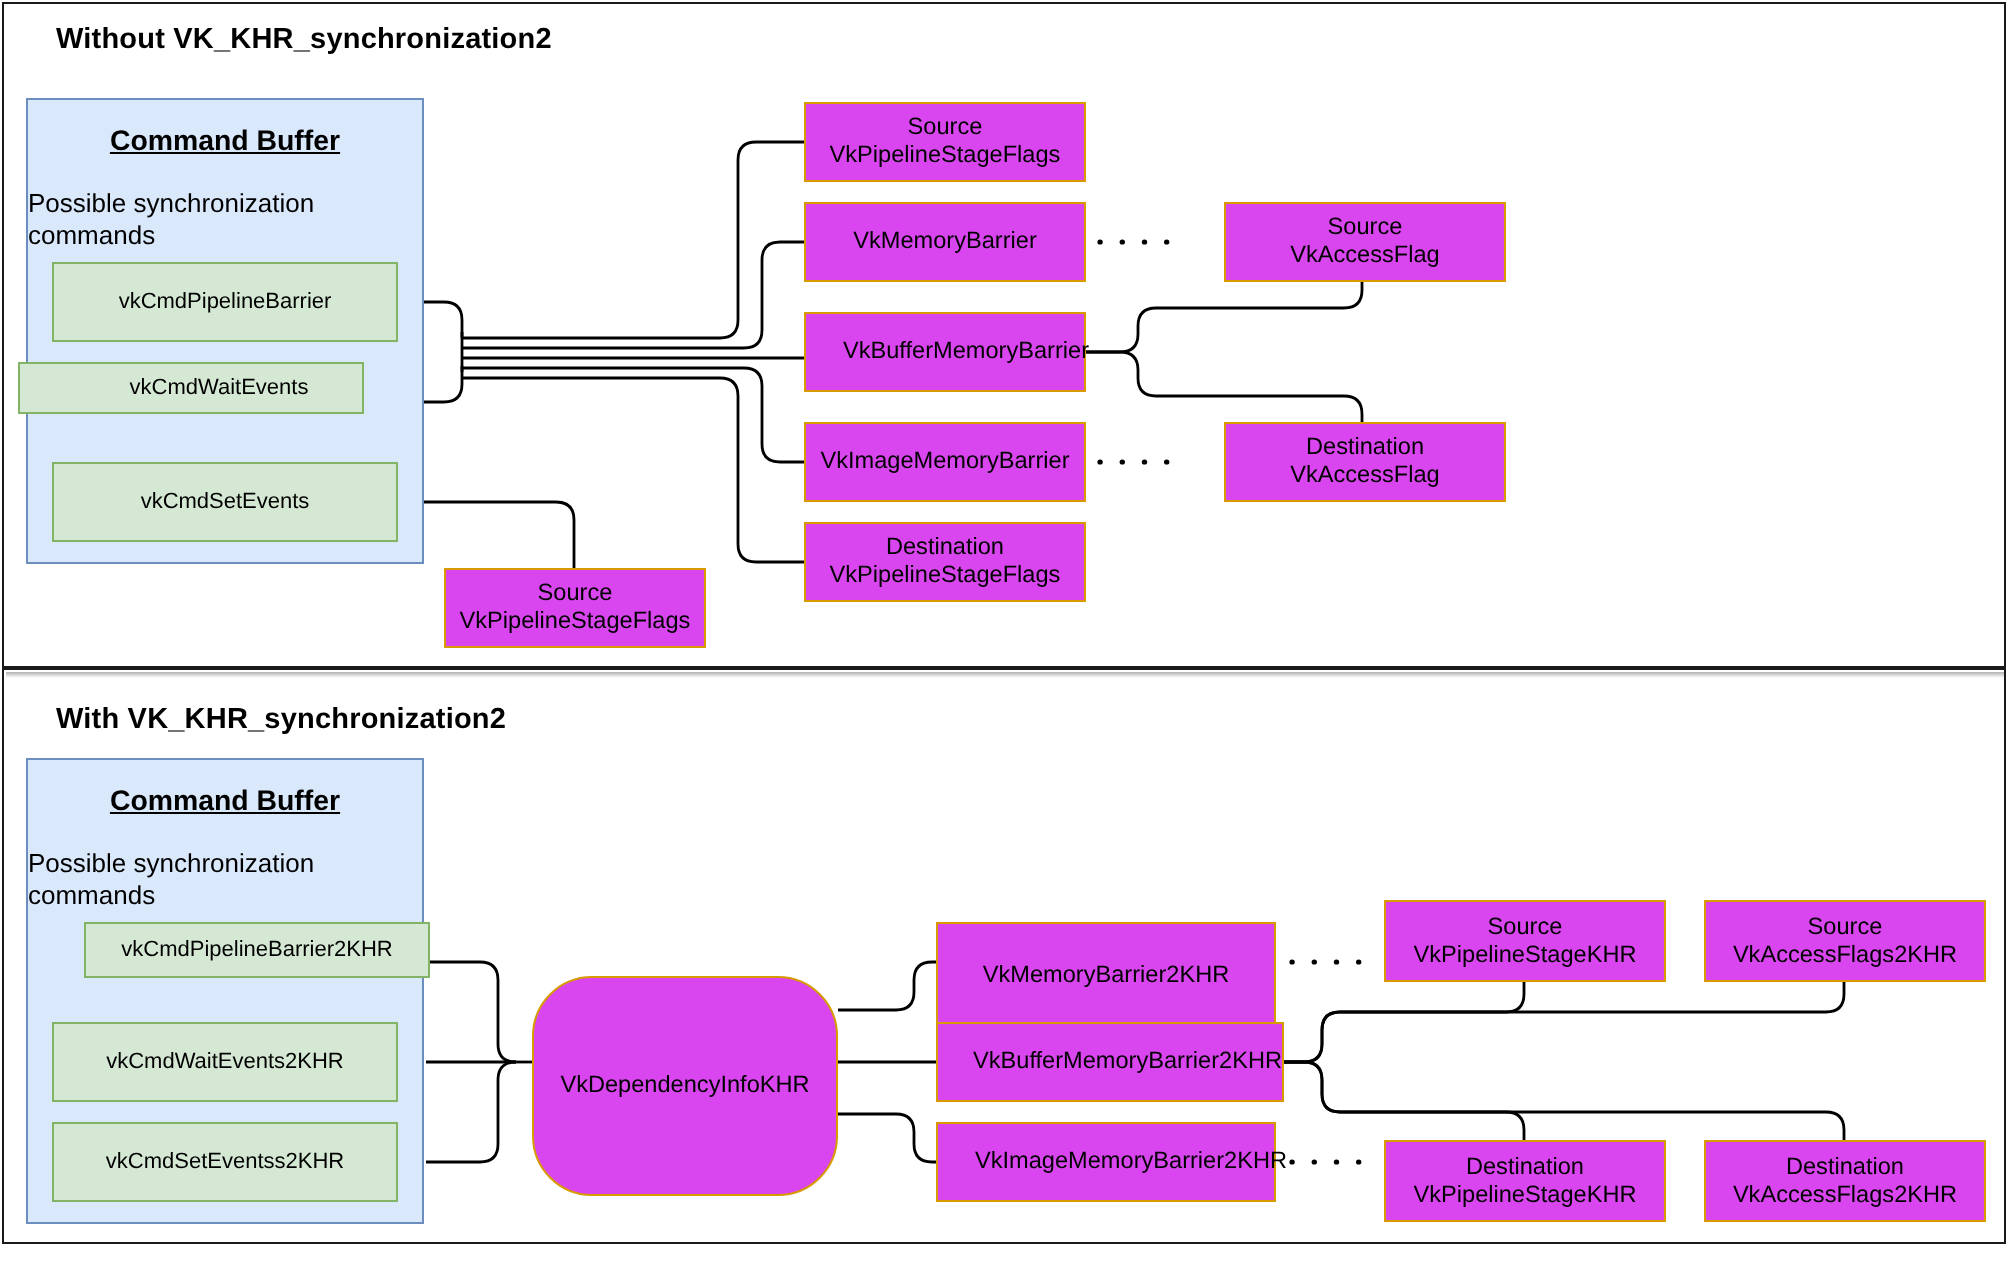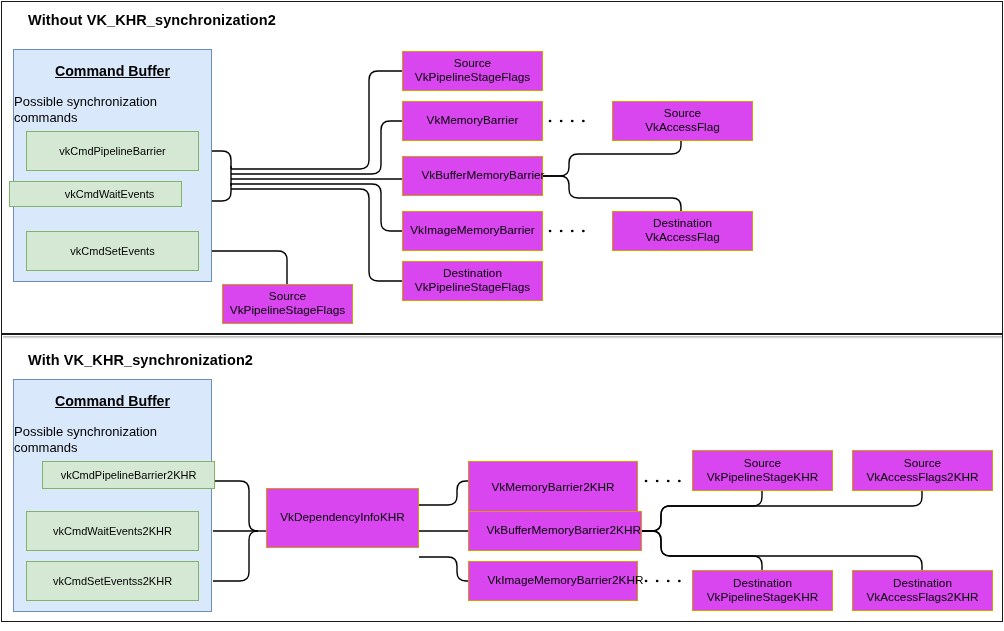--- a/index.html
+++ b/index.html
@@ -158,21 +158,21 @@
   <div class="node cmd" style="left:26px;top:461px;width:173px;height:28px;margin-left:16px;">
     <span>vkCmdPipelineBarrier2KHR</span>
   </div>
   <div class="node cmd" style="left:26px;top:511px;width:173px;height:40px;">
     <span>vkCmdWaitEvents2KHR</span>
   </div>
   <div class="node cmd" style="left:26px;top:561px;width:173px;height:40px;">
     <span>vkCmdSetEventss2KHR</span>
   </div>
 
-  <div class="node orange" style="left:266px;top:488px;width:153px;height:60px;">
+  <div class="node orange" style="left:266px;top:488px;width:153px;height:110px;border-radius:30px;">
     <span>VkDependencyInfoKHR</span>
   </div>
 
   <div class="node orange" style="left:468px;top:461px;width:170px;height:54px;">
     <span>VkMemoryBarrier2KHR</span>
   </div>
   <div class="node orange" style="left:468px;top:511px;width:174px;height:40px;justify-content:flex-end;">
     <span>VkBufferMemoryBarrier2KHR</span>
   </div>
   <div class="node orange" style="left:468px;top:561px;width:170px;height:40px;padding-left:25px;">

